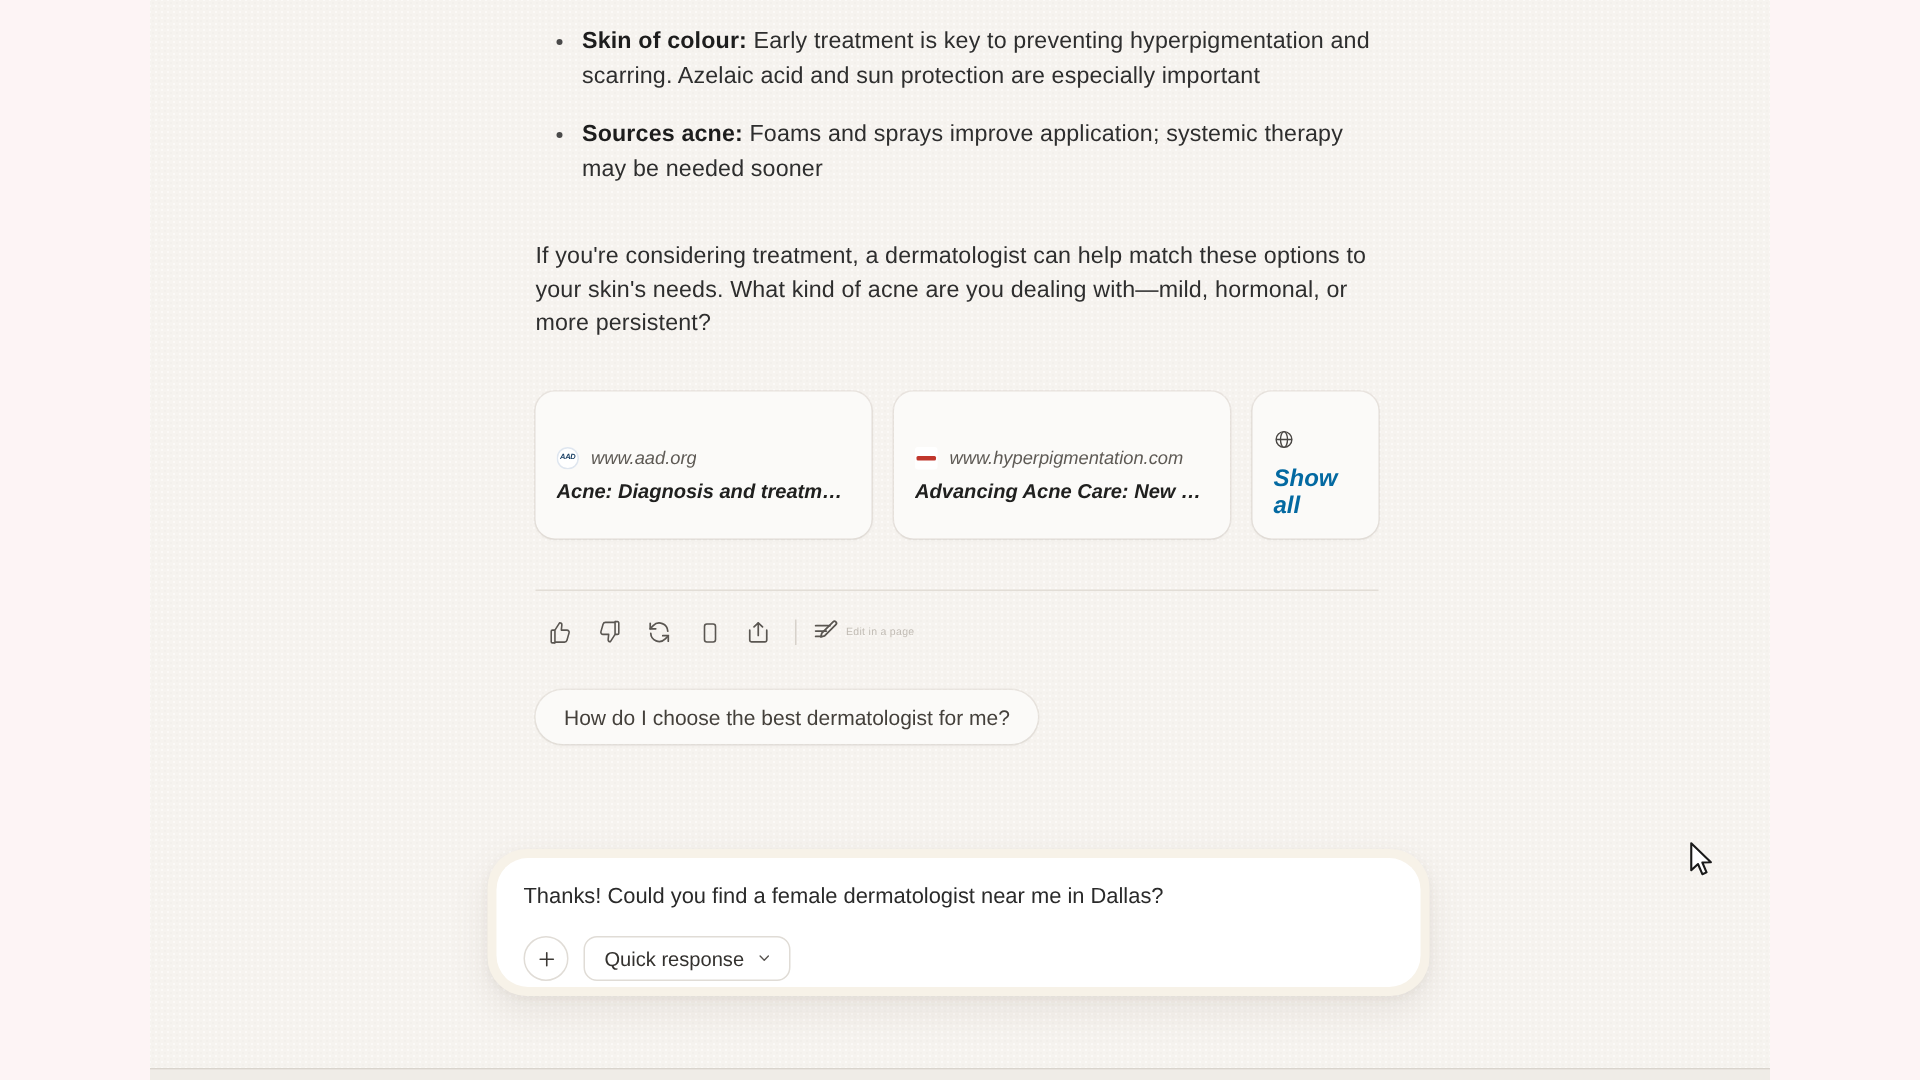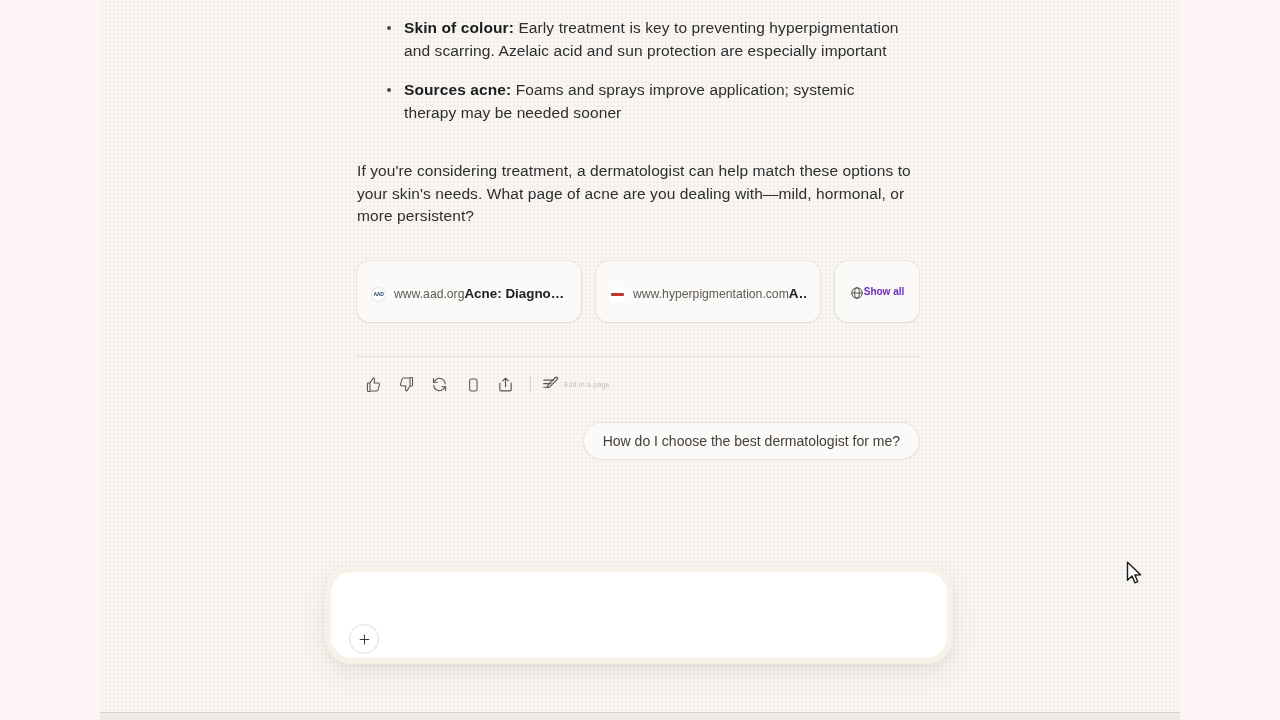--- a/index.html
+++ b/index.html
@@ -53,21 +53,21 @@
   }
 
   .msg-text {
     color: #2e2e2e;
     font-size: 15.5px;
     line-height: 22.5px;
     letter-spacing: 0.1px;
   }
 
   ul.bullets {
-    margin: 16px;
+    margin: 0;
     padding: 0;
     list-style: none;
   }
   ul.bullets li {
     position: relative;
     padding-left: 31px;
     margin-bottom: 11px;
   }
   ul.bullets li::before {
     content: "";
@@ -87,21 +87,23 @@
     display: flex;
     gap: 15px;
     align-items: stretch;
   }
   .src-card {
     background: #fbfaf8;
     border-radius: 13px;
     padding: 25px 14px 12px 14px;
     box-shadow: 0 1px 2px rgba(90,80,70,0.07), 0 0 0 1px rgba(200,192,182,0.28);
     display: flex;
+    flex-direction: column;
     justify-content: center;
+    font-style: italic;
   }
   .src-card.c1 { width: 224px; }
   .src-card.c2 { width: 224px; }
   .src-card.c3 { width: 86px; }
 
   .src-head {
     display: flex;
     align-items: center;
     gap: 8px;
     margin-bottom: 7px;
@@ -115,24 +117,23 @@
   }
   .src-title {
     font-size: 13.4px;
     font-weight: bold;
     color: #20201f;
     white-space: nowrap;
     overflow: hidden;
     text-overflow: ellipsis;
   }
   .show-all {
-    font-size: 10px;
+    font-size: 16px;
     font-weight: bold;
-    color: #6d28d9;
-    text-align: center;
+    color: #0369a1;
   }
 
   
   .fav {
     width: 15px; height: 15px;
     flex: 0 0 15px;
     border-radius: 50%;
     display: flex;
     align-items: center;
     justify-content: center;
@@ -192,21 +193,21 @@
     color: #b8b2aa;
     letter-spacing: 0.2px;
     margin-left: 3px;
     white-space: nowrap;
     opacity: 0.85;
   }
 
   
   .suggestions {
     display: flex;
-    flex-direction: column;
+    flex-direction: row;
     align-items: flex-end;
     gap: 25px;
   }
   .chip {
     background: #fbfaf8;
     border-radius: 19px;
     padding: 10px 19px;
     font-size: 14px;
     color: #44403b;
     box-shadow: 0 1px 2px rgba(90,80,70,0.06), 0 0 0 1px rgba(203,196,186,0.3);
@@ -293,21 +294,21 @@
       <ul class="bullets msg-text" style="margin-top:17px;">
         <li>
           <span class="bold">Skin of colour:</span><span> Early treatment is key to preventing hyperpigmentation and scarring. Azelaic acid and sun protection are especially important</span>
         </li>
         <li style="margin-top:17px;">
           <span class="bold">Sources acne:</span><span> Foams and sprays improve application; systemic therapy may be needed sooner</span>
         </li>
       </ul>
 
 
-      <p class="para msg-text" style="margin-top:36px;">If you're considering treatment, a dermatologist can help match these options to your skin's needs. What page of acne are you dealing with—mild, hormonal, or more persistent?</p>
+      <p class="para msg-text" style="margin-top:36px;">If you're considering treatment, a dermatologist can help match these options to your skin's needs. What kind of acne are you dealing with—mild, hormonal, or more persistent?</p>
 
       <div class="sources" style="margin-top:33px;">
 
         <div class="src-card c1">
           <div class="src-head">
             <span class="fav fav-aad">AAD</span>
             <span class="src-domain">www.aad.org</span>
           </div>
           <div class="src-title">Acne: Diagnosis and treatmen…</div>
         </div>
@@ -392,27 +393,36 @@
 
       <div class="suggestions" style="margin-top:22px;">
         <div class="chip">How do I choose the best dermatologist for me?</div>
       </div>
 
     </div>
 
     <div class="composer-wrap">
       <div class="composer-halo"></div>
       <div class="composer">
+        <div class="composer-text">Thanks! Could you find a female dermatologist near me in Dallas?</div>
         <div class="composer-bar">
           <div class="plus-btn">
             <svg width="15" height="15" viewBox="0 0 24 24" fill="none" stroke="#3d3a36" stroke-width="1.7" stroke-linecap="round">
               <line x1="12" y1="5" x2="12" y2="19"></line>
               <line x1="5" y1="12" x2="19" y2="12"></line>
             </svg>
           </div>
+          <div class="quick-pill">
+            <span>Quick response</span>
+            <span>
+              <svg width="11" height="11" viewBox="0 0 24 24" fill="none" stroke="#55524e" stroke-width="2" stroke-linecap="round" stroke-linejoin="round">
+                <polyline points="6,9.5 12,15.5 18,9.5"></polyline>
+              </svg>
+            </span>
+          </div>
         </div>
       </div>
     </div>
 
   </div>
 
   <div class="scroll-rule-soft"></div>
   <div class="scroll-rule"></div>
 
   <div class="cursor">

